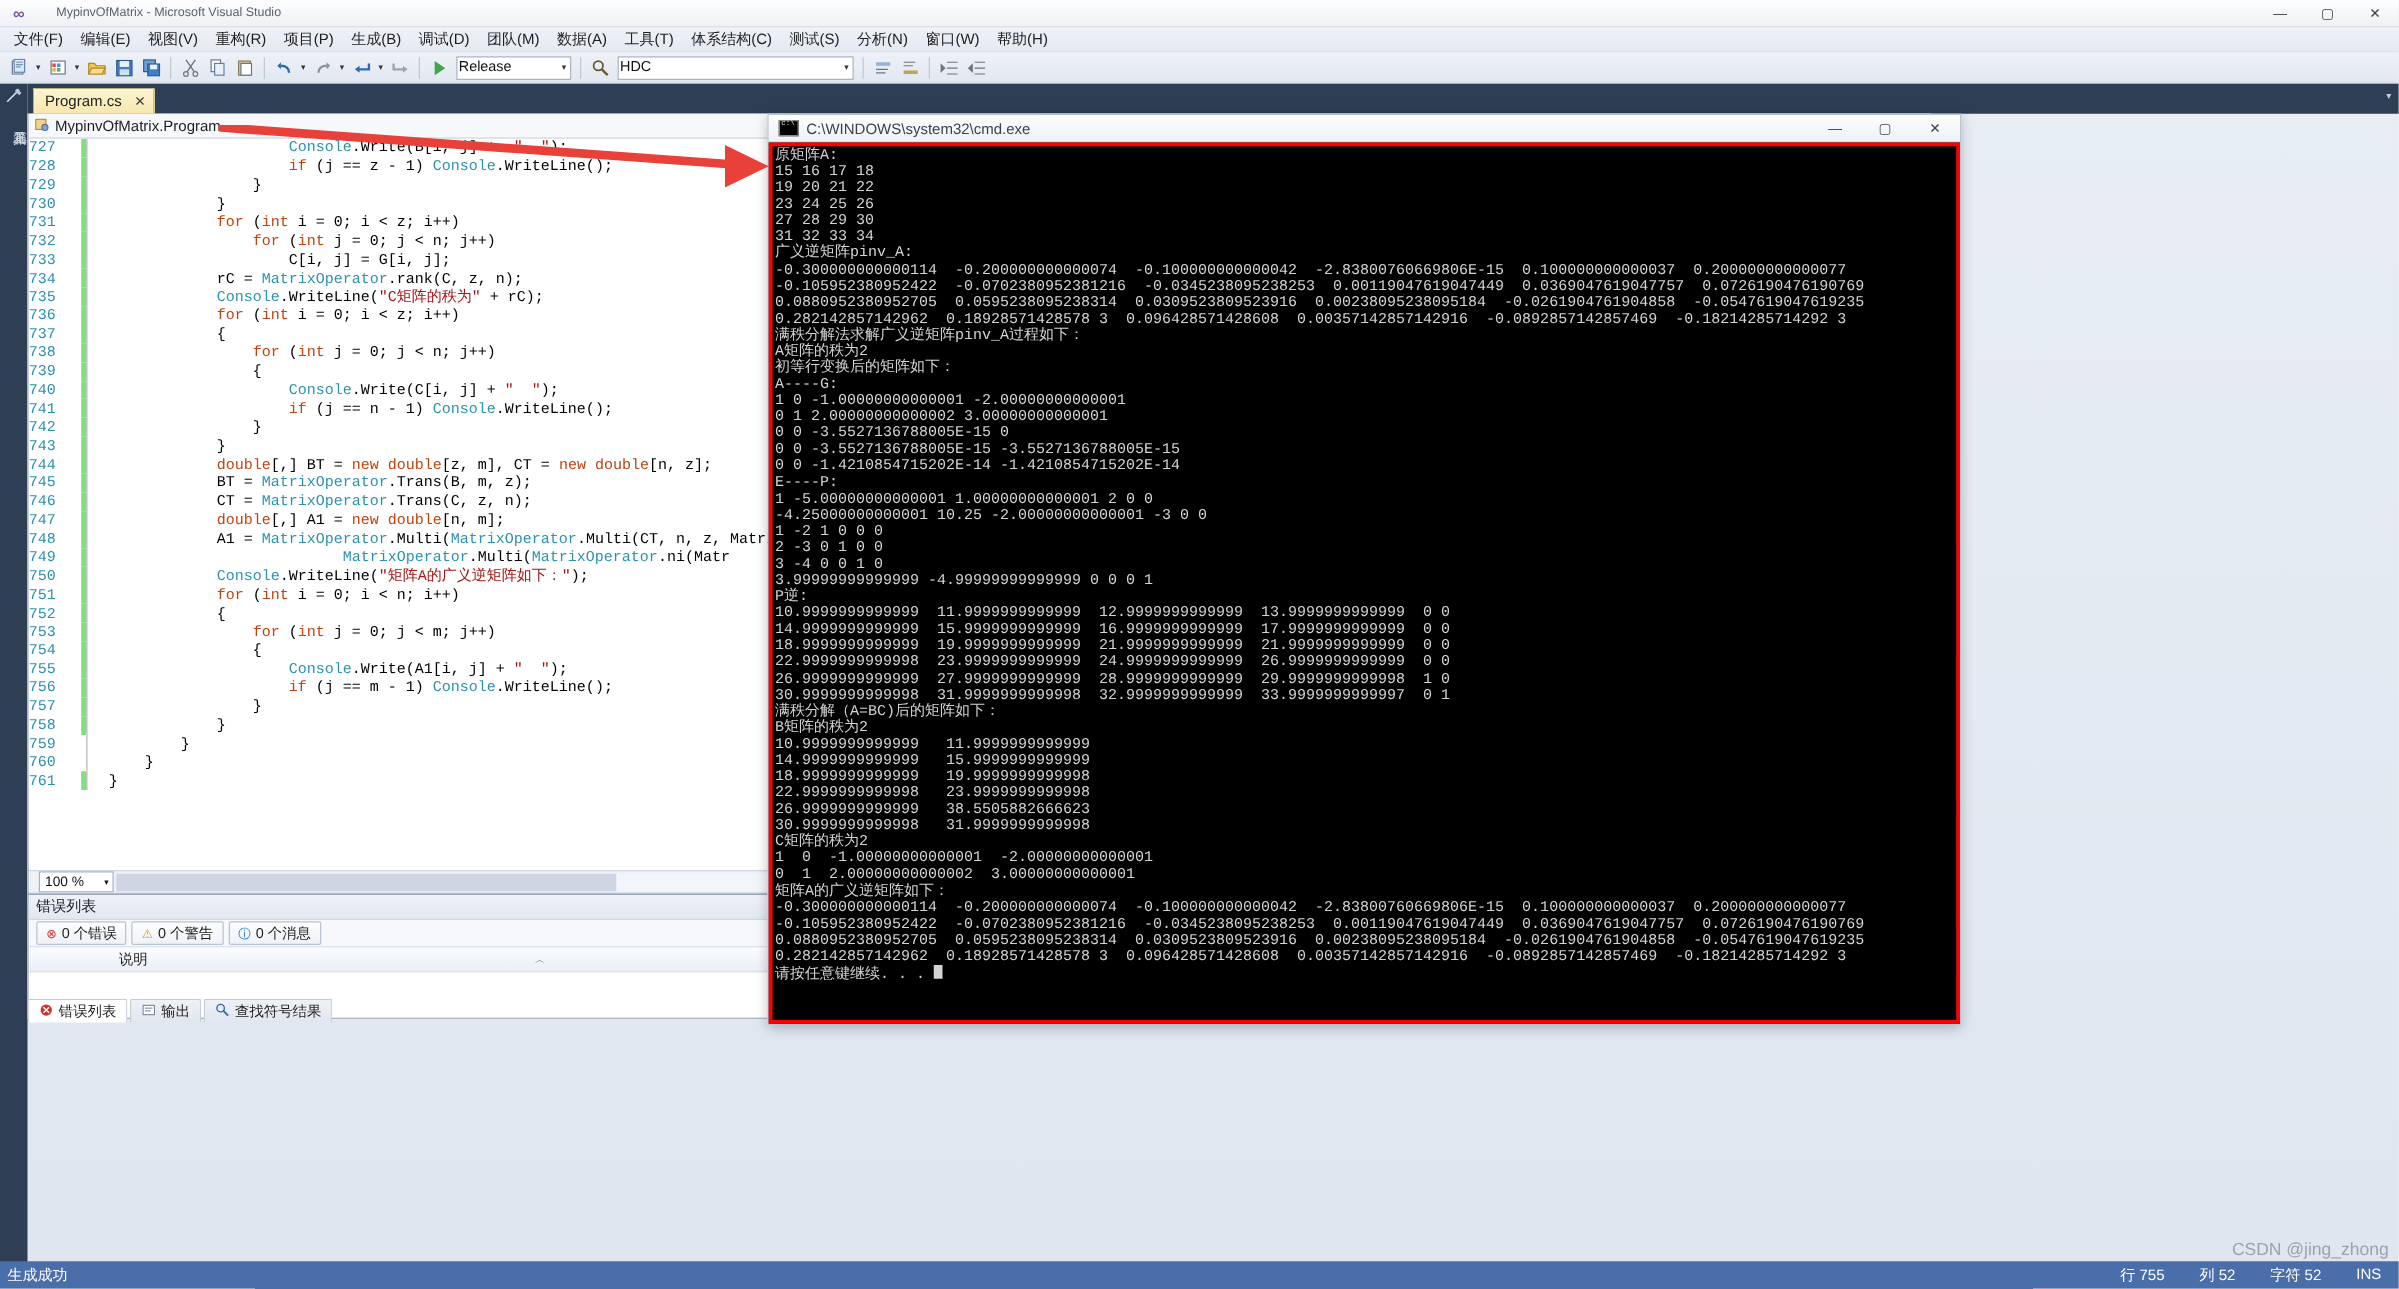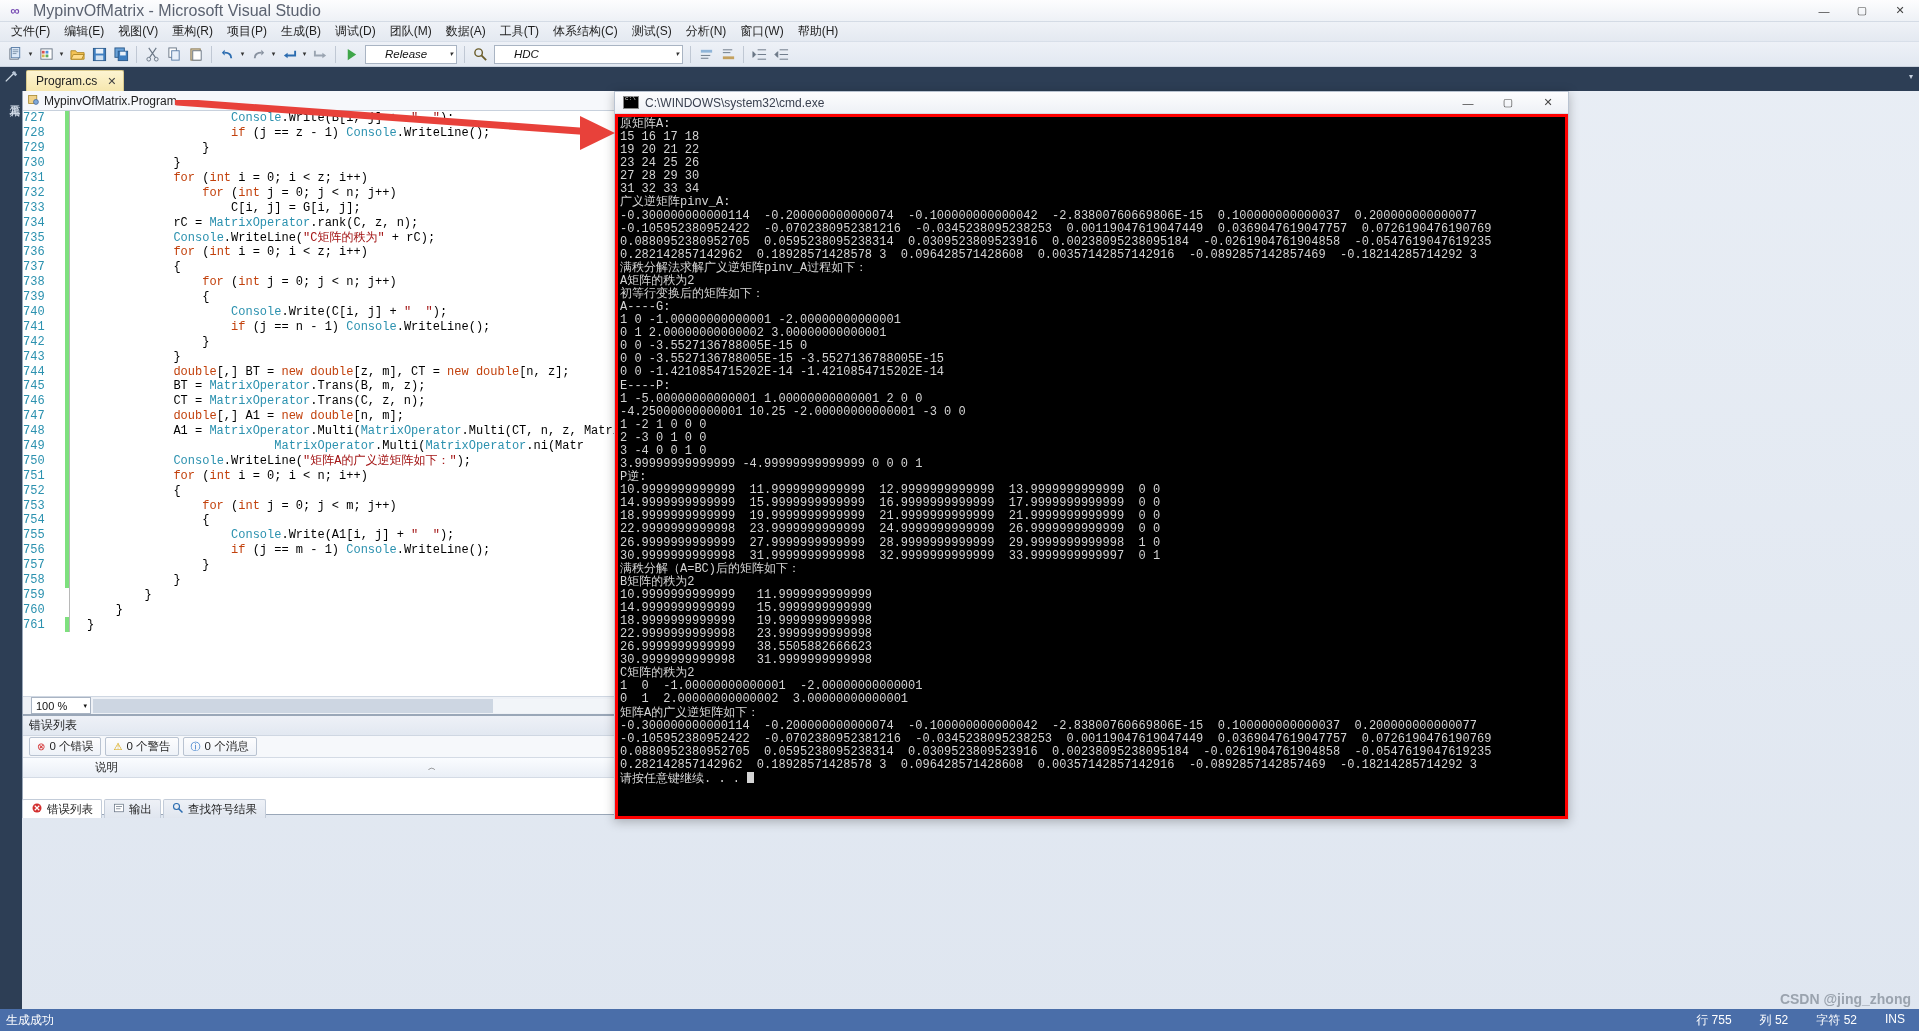--- a/index.html
+++ b/index.html
@@ -22,21 +22,21 @@
     background: linear-gradient(#fdfdfe, #eef1f6);
     border-bottom: 1px solid #d4dbe5;
     display: flex; align-items: center;
   }
   .vs-logo {
     width: 20px; height: 20px; margin-left: 5px;
     display: flex; align-items: center; justify-content: center;
     color: #7a4fb5; font-size: 13px; font-weight: bold;
   }
   .title-text {
-    font-size: 16px; color: #5b6270; margin-left: 8px;
+    font-size: 10px; color: #5b6270; margin-left: 20px;
     white-space: nowrap;
   }
   .win-btns {
     margin-left: auto; display: flex; height: 22px;
   }
   .win-btn {
     width: 38px; height: 22px; display: flex; align-items: center;
     justify-content: center; font-size: 11px; color: #444;
   }
 
@@ -64,21 +64,21 @@
     display: flex; align-items: center; justify-content: center;
     font-size: 11px; border-radius: 2px;
   }
   .tb-caret {
     width: 9px; height: 20px; display: flex; align-items: center;
     justify-content: center; font-size: 7px; color: #333;
   }
   .tb-combo {
     height: 19px; border: 1px solid #a9b4c3; background: #fff;
     display: flex; align-items: center; font-size: 11.5px; color: #111;
-    padding-left: 19px; margin: 0 3px; position: relative; font-style: italic;
+    padding-left: 1px; margin: 0 3px; position: relative;
   }
   .tb-combo .cb-caret {
     position: absolute; right: 3px; font-size: 7px; color: #333;
   }
   .combo-release { width: 92px; }
   .combo-hdc { width: 189px; }
 
   
   .left-strip {
     position: absolute; top: 67px; left: 0; width: 22px; bottom: 18px;
@@ -255,21 +255,21 @@
     display: inline-block; width: 7px; height: 11px;
     background: #d4d4d4; vertical-align: -1px;
   }
 
   
   .ann-arrow { position: absolute; left: 175px; top: 100px; pointer-events: none; }
 
   
   .watermark {
     position: absolute; right: 8px; bottom: 24px;
-    font-size: 14px; color: #9aa3ae; font-weight: bold;
+    font-size: 14px; color: #9aa3ae;
   }
 </style>
 </head>
 <body>
 
 <div id="app">
 
   <div class="titlebar">
     <div class="vs-logo">∞</div>
     <div class="title-text">MypinvOfMatrix - Microsoft Visual Studio</div>

